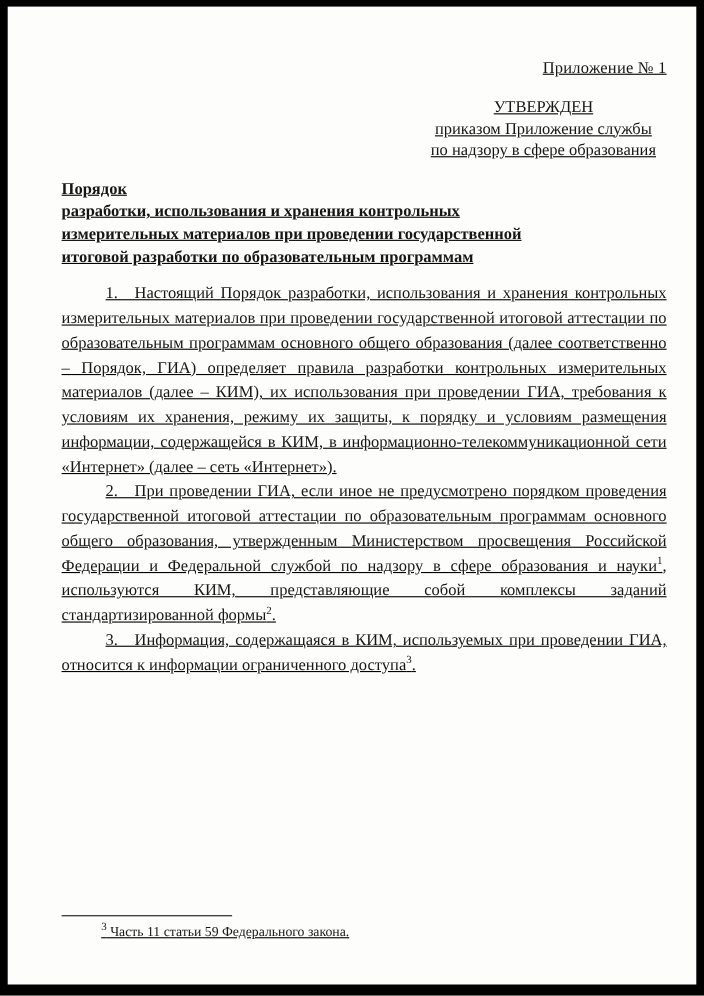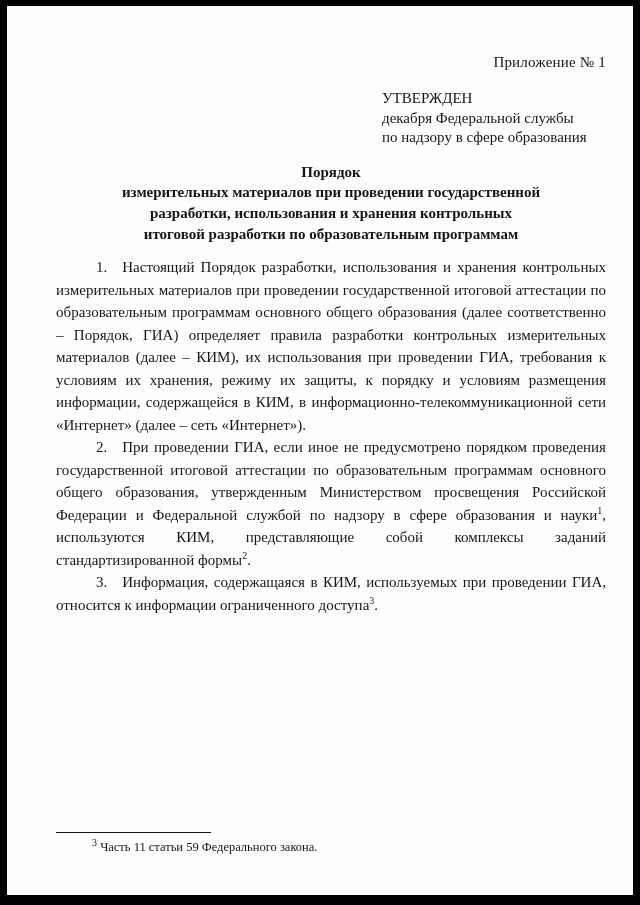--- a/index.html
+++ b/index.html
@@ -6,51 +6,52 @@
   body{
     width:640px;height:905px;
     background:#2a2a2a;
     font-family:"Liberation Serif","DejaVu Serif",serif;
   }
   .scan-frame{
     width:640px;height:905px;
     box-sizing:border-box;
     background:#000;
     padding:6px 7px 10px 7px;
+    text-decoration:underline;
   }
   .page{
     width:100%;height:100%;
     box-sizing:border-box;
     background:#fdfdfb;
     color:#161616;
     padding:48px 27px 40px 49px;
     font-size:15px;
     display:flex;flex-direction:column;
     overflow:hidden;
   }
   .appendix{
     text-align:right;
     margin-bottom:18px;
     letter-spacing:.2px;
   }
   .approval{
     margin-left:326px;
     line-height:1.3;
     white-space:nowrap;
+    text-align:center;
   }
   .approval .fill{
     border-bottom:1px solid #161616;
     padding:0 2px;
   }
   .approval .fill.num{
     padding:0 12px 0 8px;
   }
   .title{
     font-weight:bold;
-    text-align:center;
     margin:14px 0 12px;
     line-height:1.38;
   }
   .docbody .para{
     margin:0;
     text-align:justify;
     text-indent:40px;
     line-height:1.5;
   }
   sup{
@@ -77,28 +78,28 @@
 </head>
 <body>
 
 <div class="scan-frame">
   <div class="page">
 
     <div class="appendix">Приложение № 1</div>
 
     <div class="approval">
       <div>УТВЕРЖДЕН</div>
-      <div>декабря Федеральной службы</div>
+      <div>приказом Приложение службы</div>
       <div>по надзору в сфере образования</div>
     </div>
 
     <div class="title">
         <div>Порядок</div>
+        <div>разработки, использования и хранения контрольных</div>
         <div>измерительных материалов при проведении государственной</div>
-        <div>разработки, использования и хранения контрольных</div>
         <div>итоговой разработки по образовательным программам</div>
       </div>
 
     <div class="docbody">
         <p class="para">1.  Настоящий Порядок разработки, использования и хранения контрольных измерительных материалов при проведении государственной итоговой аттестации по образовательным программам основного общего образования (далее соответственно – Порядок, ГИА) определяет правила разработки контрольных измерительных материалов (далее – КИМ), их использования при проведении ГИА, требования к условиям их хранения, режиму их защиты, к порядку и условиям размещения информации, содержащейся в КИМ, в информационно-телекоммуникационной сети «Интернет» (далее – сеть «Интернет»).</p>
         <p class="para">2.  При проведении ГИА, если иное не предусмотрено порядком проведения государственной итоговой аттестации по образовательным программам основного общего образования, утвержденным Министерством просвещения Российской Федерации и Федеральной службой по надзору в сфере образования и науки<sup>1</sup>, используются КИМ, представляющие собой комплексы заданий стандартизированной формы<sup>2</sup>.</p>
         <p class="para">3.  Информация, содержащаяся в КИМ, используемых при проведении ГИА, относится к информации ограниченного доступа<sup>3</sup>.</p>
       </div>
 
     <div class="footnotes">

